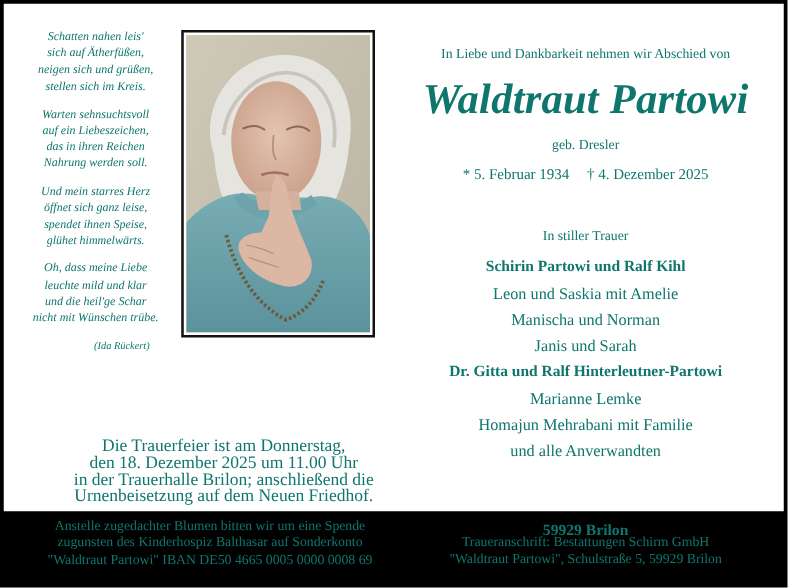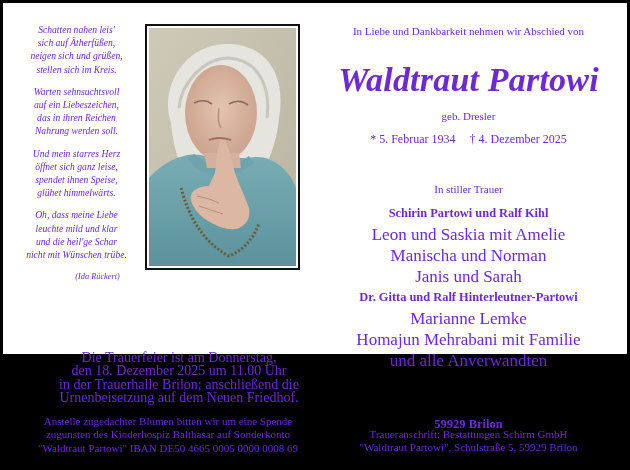--- a/index.html
+++ b/index.html
@@ -1,20 +1,20 @@
 <!DOCTYPE html>
 <html><head>
 <meta charset="utf-8">
 <style>
   html, body { margin:0; padding:0; }
   body { width:630px; height:470px; background:#000; position:relative; overflow:hidden; }
   .card {
-    position:absolute; left:3px; top:3px; width:624px; height:351px;
+    position:absolute; left:3px; top:3px; width:624px; height:406px;
     background:#fff;
-    font-family:"Liberation Serif","DejaVu Serif",serif; color:#6d28d9;
+    font-family:"Liberation Serif","DejaVu Serif",serif; color:#0f766e;
   }
   .poem {
     position:absolute; left:0; top:20px; width:147px;
     text-align:center; font-style:italic; font-size:9.6px; line-height:13.2px;
   }
   .poem .stanza { margin-bottom:9px; }
   .poem .line { display:block; white-space:nowrap; }
   .poem .author { display:block; font-size:8.3px; margin-top:4px;padding-left:42px; }
 
   .photo-frame {
@@ -31,31 +31,31 @@
     position:absolute; left:16px; top:348px; width:320px;
     text-align:center; font-size:14px; line-height:13.4px;
   }
   .ceremony .line, .donation .line { display:block; white-space:nowrap; }
   .donation {
     position:absolute; left:5px; top:412px; width:320px;
     text-align:center; font-size:11px; line-height:13.4px;
   }
 
   .right { position:absolute; left:307px; top:0; width:317px; text-align:center; }
-  .intro { position:absolute; top:22px; left:0; width:100%; font-size:11px; }
+  .intro { position:absolute; top:34px; left:0; width:100%; font-size:11px; }
   .name {
     position:absolute; top:58px; left:0; width:100%;
     font-size:34px; font-weight:bold; font-style:italic; letter-spacing:0.2px; white-space:nowrap;
   }
   .maiden { position:absolute; top:107px; left:0; width:100%; font-size:11px; }
   .dates { position:absolute; top:129px; left:0; width:100%; font-size:12px; white-space:nowrap; }
   .dates .sep { display:inline-block; width:14px; }
   .still { position:absolute; top:180px; left:0; width:100%; font-size:11px; }
   .mourners { position:absolute; top:200px; left:0; width:100%; }
-  .m-line { display:block; white-space:nowrap; font-size:17px; line-height:21px; }
+  .m-line { display:block; white-space:nowrap; font-size:13px; line-height:21px; }
   .m-line.bold { font-weight:bold; font-size:12.4px; }
   .city { position:absolute; top:414px; left:0; width:100%; font-size:12.5px; font-weight:bold; }
   .address { position:absolute; top:425px; left:0; width:100%; font-size:11px; line-height:13.4px; }
   .address .line { display:block; white-space:nowrap; }
 </style>
 </head>
 <body>
 
 <div class="card">
 

